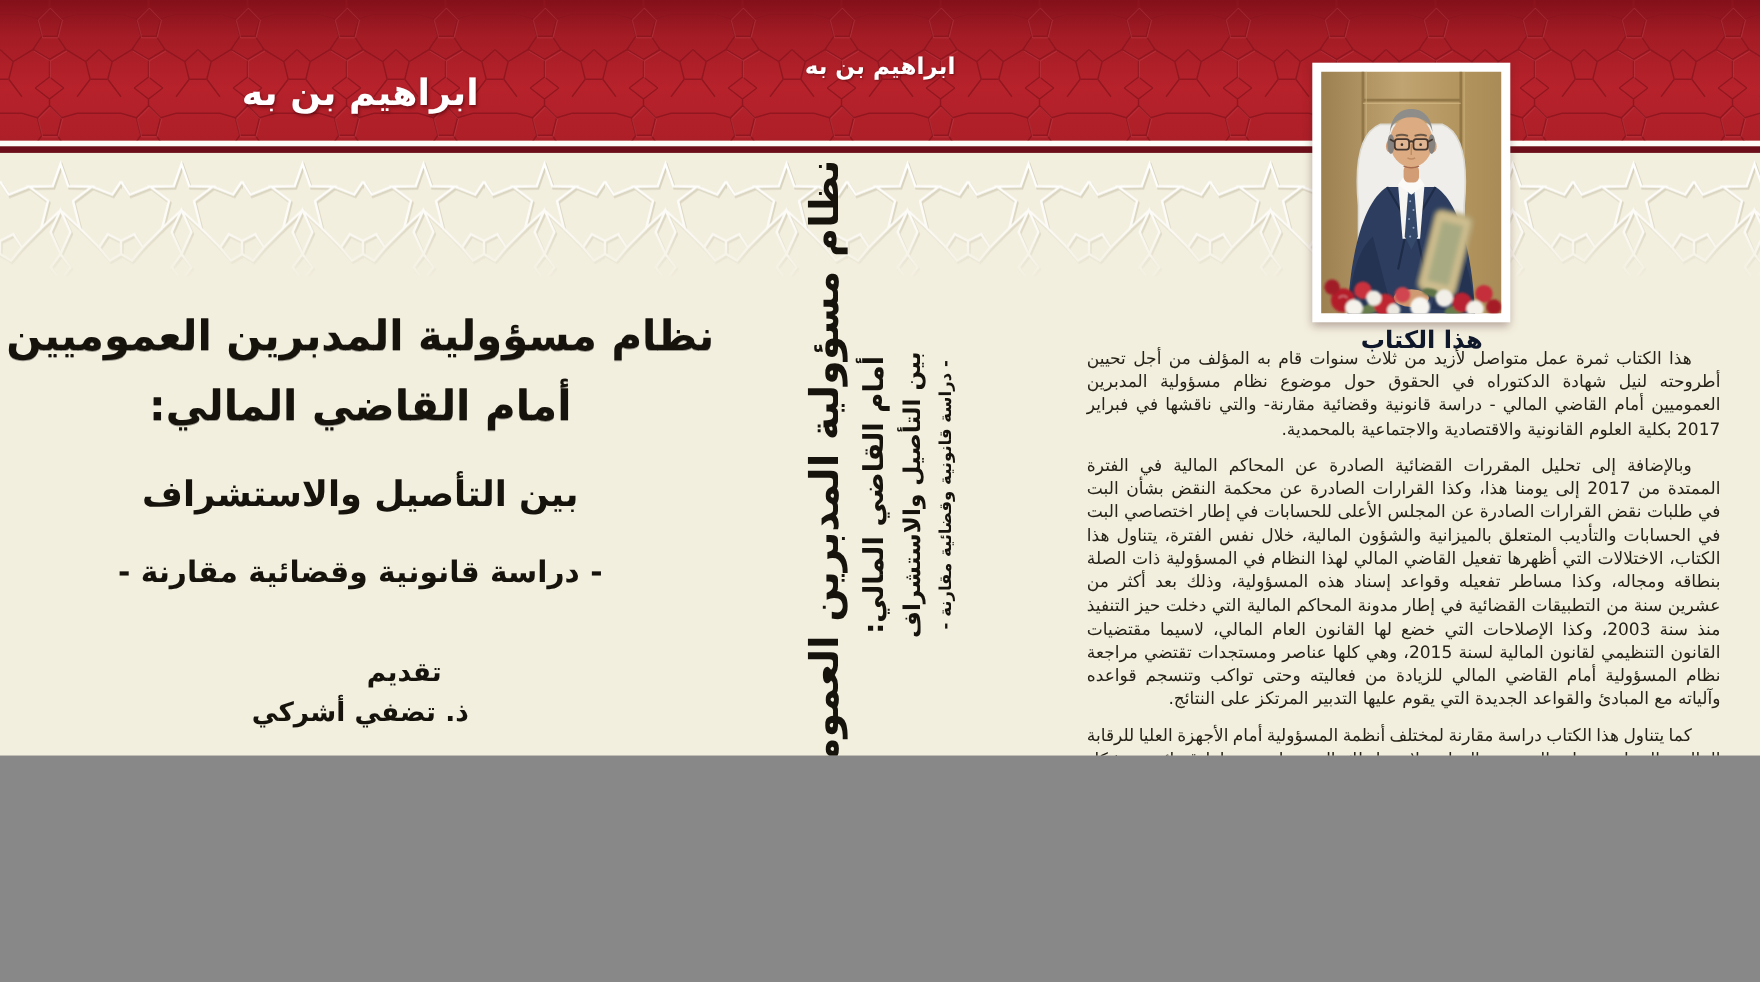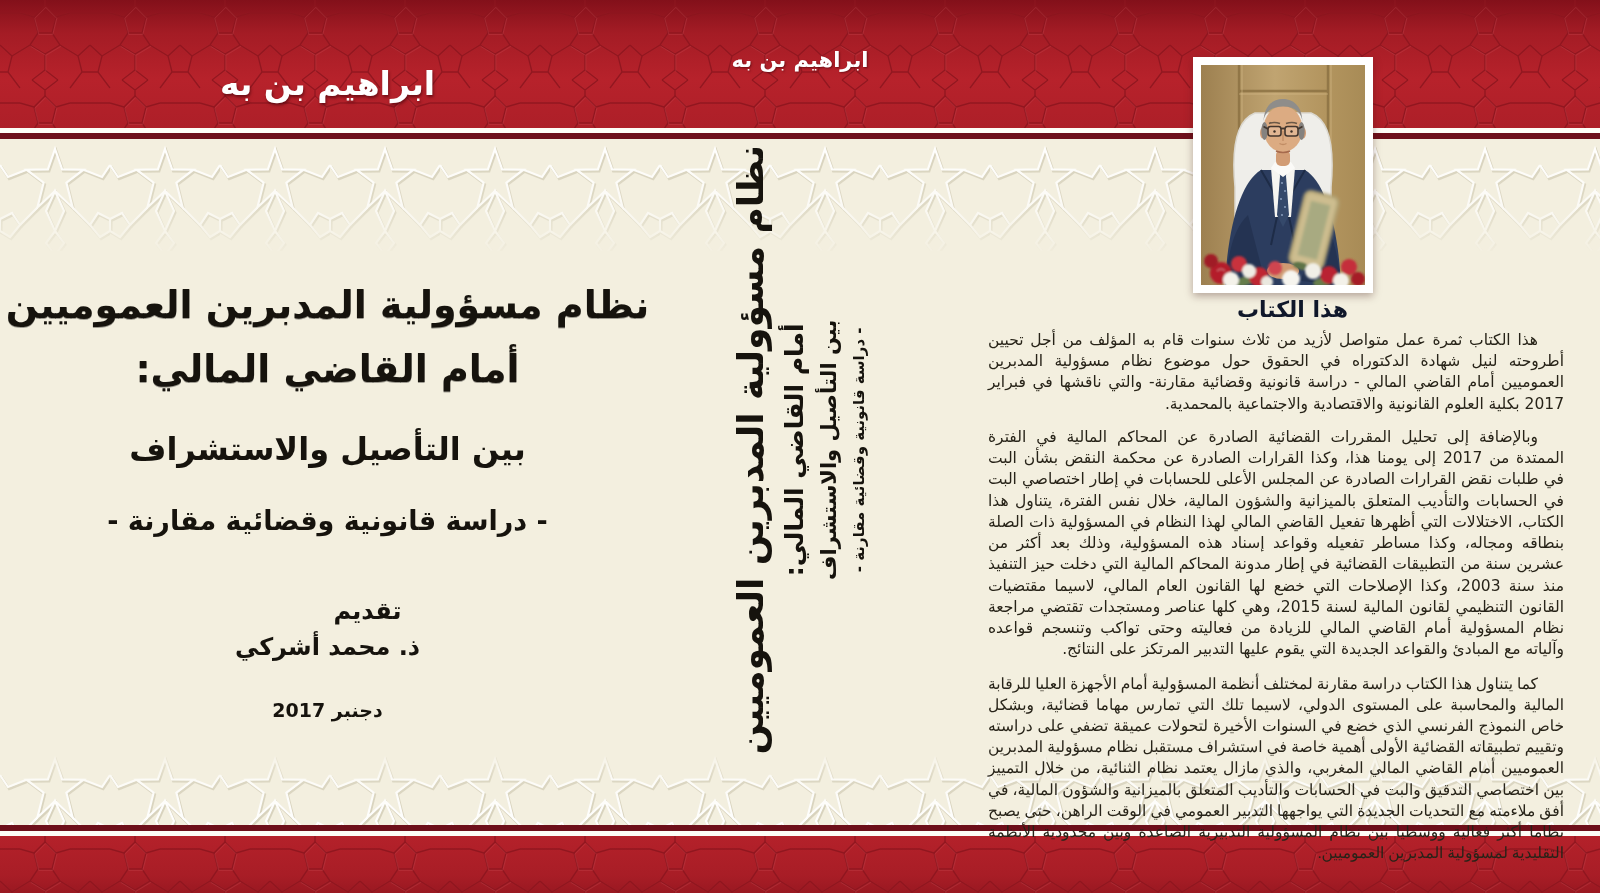--- a/index.html
+++ b/index.html
@@ -1,16 +1,16 @@
 <!DOCTYPE html>
 <html lang="ar"><head>
 <meta charset="utf-8">
 <style>
   html,body{margin:0;padding:0;background:#888;}
-  .cover{position:relative;width:1600px;height:893px;overflow:hidden;
+  .cover{position:relative;width:1600px;height:687px;overflow:hidden;
          background:#f3efdf;font-family:"DejaVu Sans",sans-serif;direction:rtl;}
   .abs{position:absolute;}
   
   .band-top{left:0;top:0;width:1600px;height:128px;
     background:linear-gradient(180deg,#83101a 0%,#a41c25 26%,#b7222b 62%,#ad1f28 100%);}
   .band-bottom{left:0;top:836px;width:1600px;height:57px;
     background:linear-gradient(180deg,#b4212a 0%,#a81d26 70%,#991821 100%);}
   .band-top svg,.band-bottom svg{position:absolute;left:0;top:0;display:block;}
   
   .sep-white-top{left:0;top:128px;width:1600px;height:5px;background:#fdfcf6;}
@@ -41,21 +41,21 @@
   .s1{font-size:36px;line-height:1.35;}
   .s2{font-size:25px;line-height:1.5;}
   .s3{font-size:21px;line-height:1.55;}
   .s4{font-size:15px;line-height:1.8;}
   
   .photo-frame{left:1193px;top:57px;width:164px;height:220px;background:#fff;
     padding:8px;box-shadow:0 3px 8px rgba(60,20,20,.35);}
   .photo-frame svg{display:block;}
   .about-heading{left:1010px;top:297px;width:565px;text-align:center;
     color:#0f172a;font-size:22px;font-weight:bold;}
-  .about-text{left:988px;top:330px;width:576px;color:#272318;
+  .about-text{left:988px;top:316px;width:576px;color:#272318;
     font-size:15.5px;line-height:1.37;text-align:justify;}
   .about-text p{margin:0 0 12px 0;text-indent:26px;}
   .about-text p:last-child{margin-bottom:0;font-family:Liberation Serif, serif;}
 </style>
 </head>
 <body>
 
 <svg width="0" height="0" style="position:absolute" aria-hidden="true">
   <defs>
     <pattern id="pRed" width="90" height="90" patternUnits="userSpaceOnUse">
@@ -148,21 +148,21 @@
       <rect width="1600" height="57" fill="url(#pRed)"></rect>
     </svg>
   </div>
 
   <div class="abs front-author">ابراهيم بن به</div>
   <div class="abs t t1">نظام مسؤولية المدبرين العموميين</div>
   <div class="abs t t2">أمام القاضي المالي:</div>
   <div class="abs t t3">بين التأصيل والاستشراف</div>
   <div class="abs t t4">- دراسة قانونية وقضائية مقارنة -</div>
   <div class="abs t t5">تقديم</div>
-  <div class="abs t t6">ذ. محمد أشركي</div>
+  <div class="abs t t6">ذ. تضفي أشركي</div>
   <div class="abs t t7">دجنبر 2017</div>
 
   <div class="abs spine-author">ابراهيم بن به</div>
   <div class="abs spine-stack">
     <div class="spine-inner">
       <div class="s1">نظام مسؤولية المدبرين العموميين</div>
       <div class="s2">أمام القاضي المالي:</div>
       <div class="s3">بين التأصيل والاستشراف</div>
       <div class="s4">- دراسة قانونية وقضائية مقارنة -</div>
     </div>

